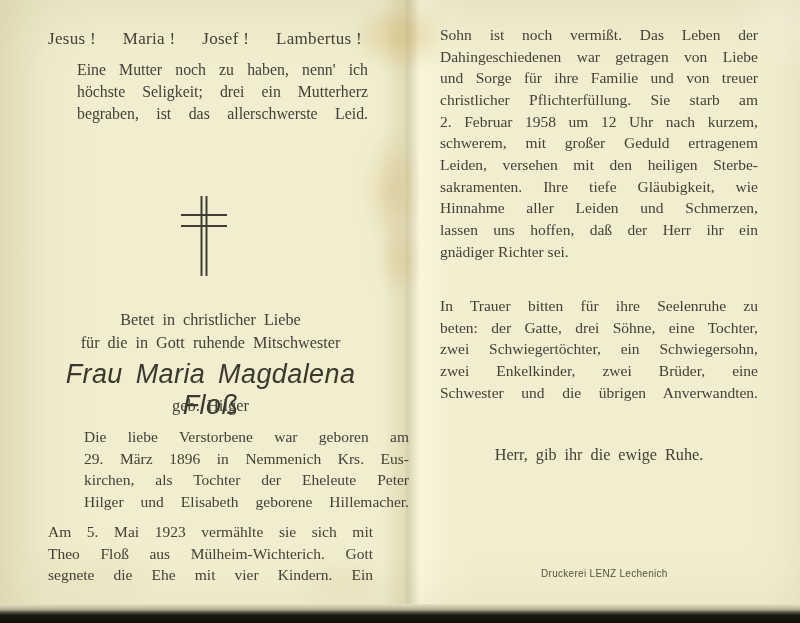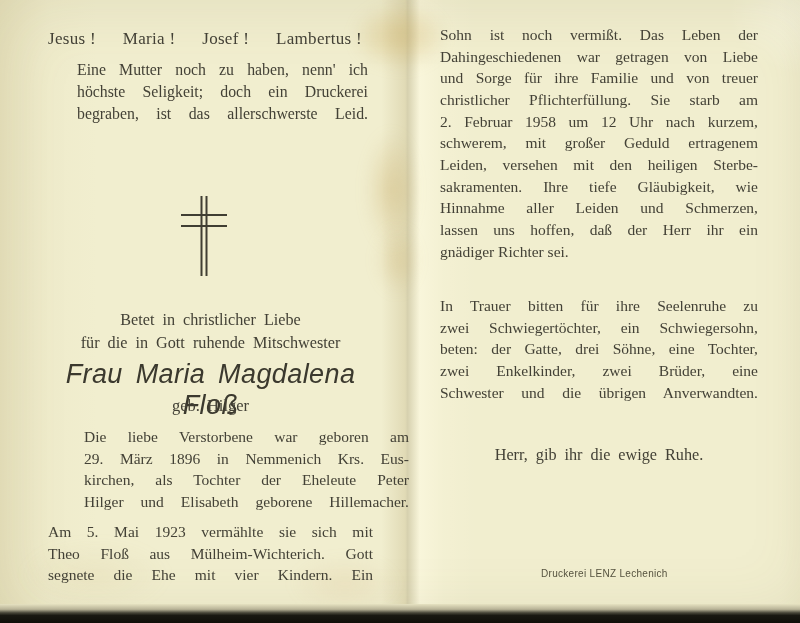--- a/index.html
+++ b/index.html
@@ -81,21 +81,21 @@
   <div>
     <div class="invocation">
         <span>Jesus !</span>
         <span>Maria !</span>
         <span>Josef !</span>
         <span>Lambertus !</span>
       </div>
 
     <div class="epigraph">
         <div class="tline">Eine Mutter noch zu haben, nenn' ich</div>
-        <div class="tline">höchste Seligkeit; doch ein Druckerei</div>
+        <div class="tline">höchste Seligkeit; drei ein Mutterherz</div>
         <div class="tline">begraben, ist das allerschwerste Leid.</div>
       </div>
 
     <div class="cross">
       <svg width="46" height="80" viewBox="0 0 46 80" xmlns="http://www.w3.org/2000/svg">
         <g stroke="#403e33" stroke-width="2">
           <line x1="20.5" y1="0" x2="20.5" y2="80"></line>
           <line x1="25.5" y1="0" x2="25.5" y2="80"></line>
           <line x1="0" y1="19" x2="46" y2="19"></line>
           <line x1="0" y1="30" x2="46" y2="30"></line>
@@ -131,22 +131,22 @@
         <div class="tline">2. Februar 1958 um 12 Uhr nach kurzem,</div>
         <div class="tline">schwerem, mit großer Geduld ertragenem</div>
         <div class="tline">Leiden, versehen mit den heiligen Sterbe-</div>
         <div class="tline">sakramenten.  Ihre tiefe Gläubigkeit, wie</div>
         <div class="tline">Hinnahme aller Leiden und Schmerzen,</div>
         <div class="tline">lassen uns hoffen, daß der Herr ihr ein</div>
         <div class="tline tline-left">gnädiger Richter sei.</div>
       </div>
     <div class="rpar2">
         <div class="tline">In Trauer bitten für ihre Seelenruhe zu</div>
+        <div class="tline">beten: der Gatte, drei Söhne, eine Tochter,</div>
         <div class="tline">zwei Schwiegertöchter, ein Schwiegersohn,</div>
-        <div class="tline">beten: der Gatte, drei Söhne, eine Tochter,</div>
         <div class="tline">zwei Enkelkinder, zwei Brüder, eine</div>
         <div class="tline">Schwester und die übrigen Anverwandten.</div>
       </div>
 
     <div class="prayer">Herr, gib ihr die ewige Ruhe.</div>
 
     <div class="printer">Druckerei LENZ Lechenich</div>
   </div>
 
   <div class="bottom-edge"></div>

